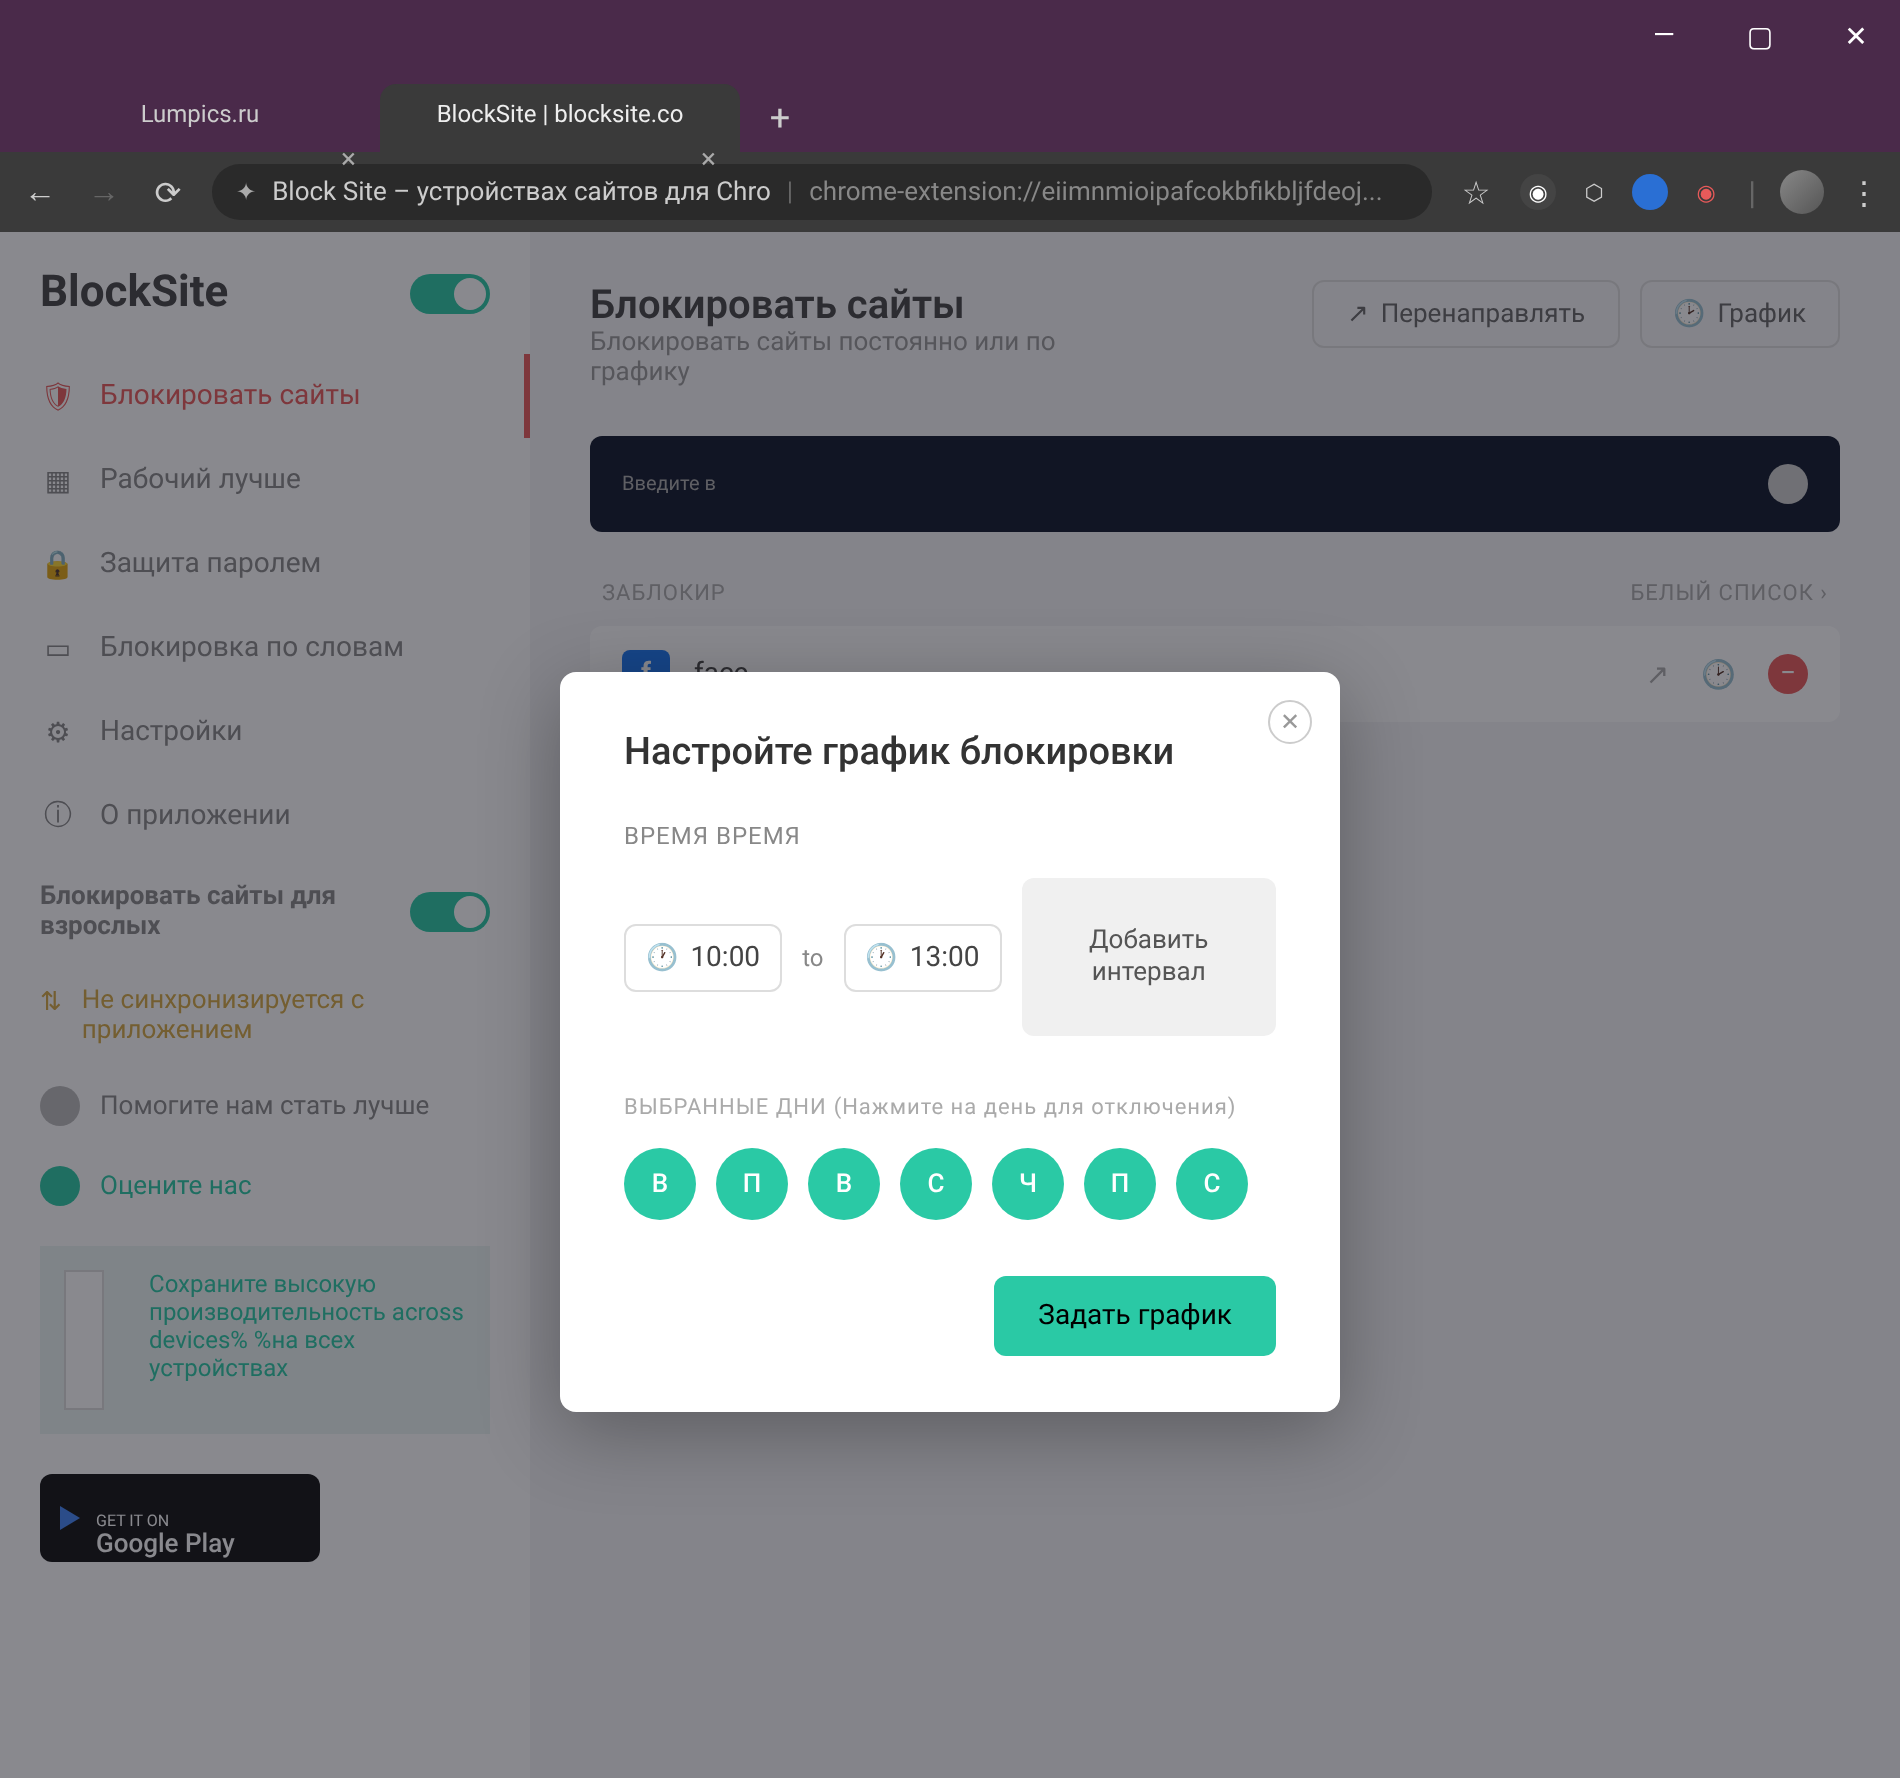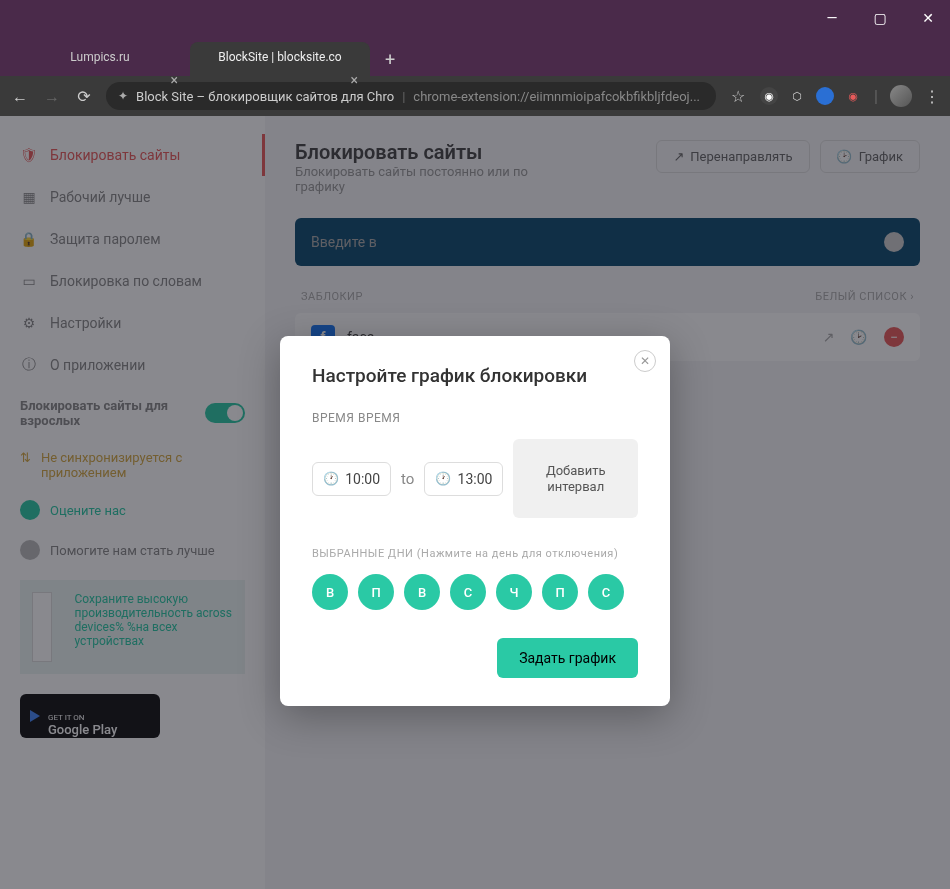--- a/index.html
+++ b/index.html
@@ -55,37 +55,37 @@
 .play-txt { display: flex; flex-direction: column; line-height: 1.1; margin-top: 20px; }
 .play-txt small { font-size: 8px; }
 .play-txt b { font-size: 13px; font-weight: 500; }
 
 .main { flex: 1; padding: 24px 30px; }
 .main-head { display: flex; justify-content: space-between; align-items: flex-start; margin-bottom: 24px; }
 .main-title-wrap h1 { font-size: 20px; color: #444; font-weight: 600; }
 .main-title-wrap p { font-size: 13px; color: #999; max-width: 260px; }
 .main-actions { display: flex; gap: 10px; }
 .main-action { border: 1px solid #ddd; border-radius: 6px; padding: 8px 16px; font-size: 13px; color: #666; display: flex; align-items: center; gap: 6px; }
-.input-row { background: #0c4a6e; border-radius: 6px; padding: 14px 16px; font-size: 14px; color: #aaa; display: flex; justify-content: space-between; align-items: center; margin-bottom: 24px; }
+.input-row { background: #0f172a; border-radius: 6px; padding: 14px 16px; font-size: 10px; color: #aaa; display: flex; justify-content: space-between; align-items: center; margin-bottom: 24px; }
 .blocked-label { font-size: 11px; color: #aaa; letter-spacing: 0.5px; text-transform: uppercase; display: flex; justify-content: space-between; padding: 0 6px 10px; }
 .site-row { background: #fff; border-radius: 6px; padding: 12px 16px; display: flex; align-items: center; gap: 12px; font-size: 14px; color: #444; }
 .fb-icon { width: 24px; height: 24px; background: #1877f2; border-radius: 4px; color: #fff; display: flex; align-items: center; justify-content: center; font-weight: bold; font-size: 14px; }
 .site-actions { margin-left: auto; display: flex; gap: 16px; align-items: center; color: #aaa; }
 .remove-btn { width: 20px; height: 20px; border-radius: 50%; background: #e85a5a; color: #fff; display: flex; align-items: center; justify-content: center; font-size: 14px; }
 .export-row { display: flex; gap: 16px; padding: 14px 6px; color: #aaa; }
 
 
 .modal { position: absolute; z-index: 10; left: 50%; top: 220px; transform: translateX(-50%); width: 390px; background: #fff; border-radius: 8px; padding: 28px 32px; box-shadow: 0 10px 40px rgba(0,0,0,0.3); }
 .modal-close { position: absolute; right: 14px; top: 14px; width: 22px; height: 22px; border: 1px solid #ccc; border-radius: 50%; display: flex; align-items: center; justify-content: center; color: #999; font-size: 12px; cursor: pointer; }
 .modal h2 { font-size: 19px; color: #333; font-weight: 500; margin-bottom: 24px; }
 .modal-section-label { font-size: 12px; color: #888; letter-spacing: 0.5px; margin-bottom: 14px; }
 .time-row { display: flex; align-items: center; gap: 10px; margin-bottom: 28px; }
 .time-input { border: 1px solid #ddd; border-radius: 6px; padding: 8px 10px; display: flex; align-items: center; gap: 6px; font-size: 14px; color: #444; width: 84px; }
 .time-input .clock { color: #aaa; font-size: 13px; }
-.to-label { font-size: 15px; color: #888; }
+.to-label { font-size: 12px; color: #888; }
 .add-interval { background: #f0f0f0; border-radius: 6px; padding: 24px 14px; font-size: 13px; color: #555; text-align: center; cursor: pointer; line-height: 1.2; }
 .days-label { font-size: 12px; color: #888; letter-spacing: 0.5px; margin-bottom: 14px; }
 .days-label span { color: #aaa; font-size: 11px; }
 .days-row { display: flex; gap: 10px; margin-bottom: 28px; }
 .day-btn { width: 36px; height: 36px; border-radius: 50%; background: #2ac9a5; color: #fff; display: flex; align-items: center; justify-content: center; font-size: 13px; font-weight: 500; cursor: pointer; }
 .modal-footer { display: flex; justify-content: flex-end; }
 .submit-btn { background: #2ac9a5; color: #000000; border: none; border-radius: 6px; padding: 12px 22px; font-size: 14px; cursor: pointer; }
 </style>
 </head>
 <body>
@@ -109,39 +109,43 @@
   </div>
   <div class="newtab">+</div>
 </div>
 
 <div class="addrbar">
   <span class="nav-btn">←</span>
   <span class="nav-btn disabled">→</span>
   <span class="nav-btn">⟳</span>
   <div class="url-box">
     <span class="lock-icon">✦</span>
-    <span class="url-prefix">Block Site – блокировщик сайтов для Chro</span>
+    <span class="url-prefix">Block Site – устройствах сайтов для Chro</span>
     <span style="color:#666">|</span>
     <span class="url-suffix">chrome-extension://eiimnmioipafcokbfikbljfdeoj...</span>
   </div>
   <span class="nav-btn">☆</span>
   <div class="ext-icons">
     <span class="ext-icon" style="background:#444;color:#fff">◉</span>
     <span class="ext-icon" style="color:#ccc">⬡</span>
     <span class="ext-icon" style="background:#2a6fd4"></span>
     <span class="ext-icon" style="color:#e85a5a">◉</span>
   </div>
   <span style="color:#666">|</span>
   <div class="avatar"></div>
   <span class="menu-dots">⋮</span>
 </div>
 
 <div class="app-area">
   <div class="app-bg">
     <div class="sidebar">
+      <div class="logo-row">
+        <span class="logo">BlockSite</span>
+        <span class="toggle"></span>
+      </div>
       <div class="nav-item active">
         <span class="nav-icon">🛡</span>
         <span>Блокировать сайты</span>
       </div>
       <div class="nav-item">
         <span class="nav-icon">▦</span>
         <span>Рабочий лучше</span>
       </div>
       <div class="nav-item">
         <span class="nav-icon">🔒</span>
@@ -160,27 +164,27 @@
         <span>О приложении</span>
       </div>
       <div class="adult-row">
         <span style="flex:1">Блокировать сайты для взрослых</span>
         <span class="toggle"></span>
       </div>
       <div class="promo sync">
         <span>⇅</span>
         <span>Не синхронизируется с приложением</span>
       </div>
+      <div class="promo help">
+        <span class="promo-circle" style="background:#bbb"></span>
+        <span>Помогите нам стать лучше</span>
+      </div>
       <div class="promo rate">
         <span class="promo-circle" style="background:#2ac9a5"></span>
         <span>Оцените нас</span>
-      </div>
-      <div class="promo help">
-        <span class="promo-circle" style="background:#bbb"></span>
-        <span>Помогите нам стать лучше</span>
       </div>
       <div class="ad-box">
         <div class="ad-img"></div>
         <span>Сохраните высокую производительность across devices% %на всех устройствах</span>
       </div>
       <div class="play-badge">
         <span class="play-tri"></span>
         <span class="play-txt">
           <small>GET IT ON</small>
           <b>Google Play</b>

